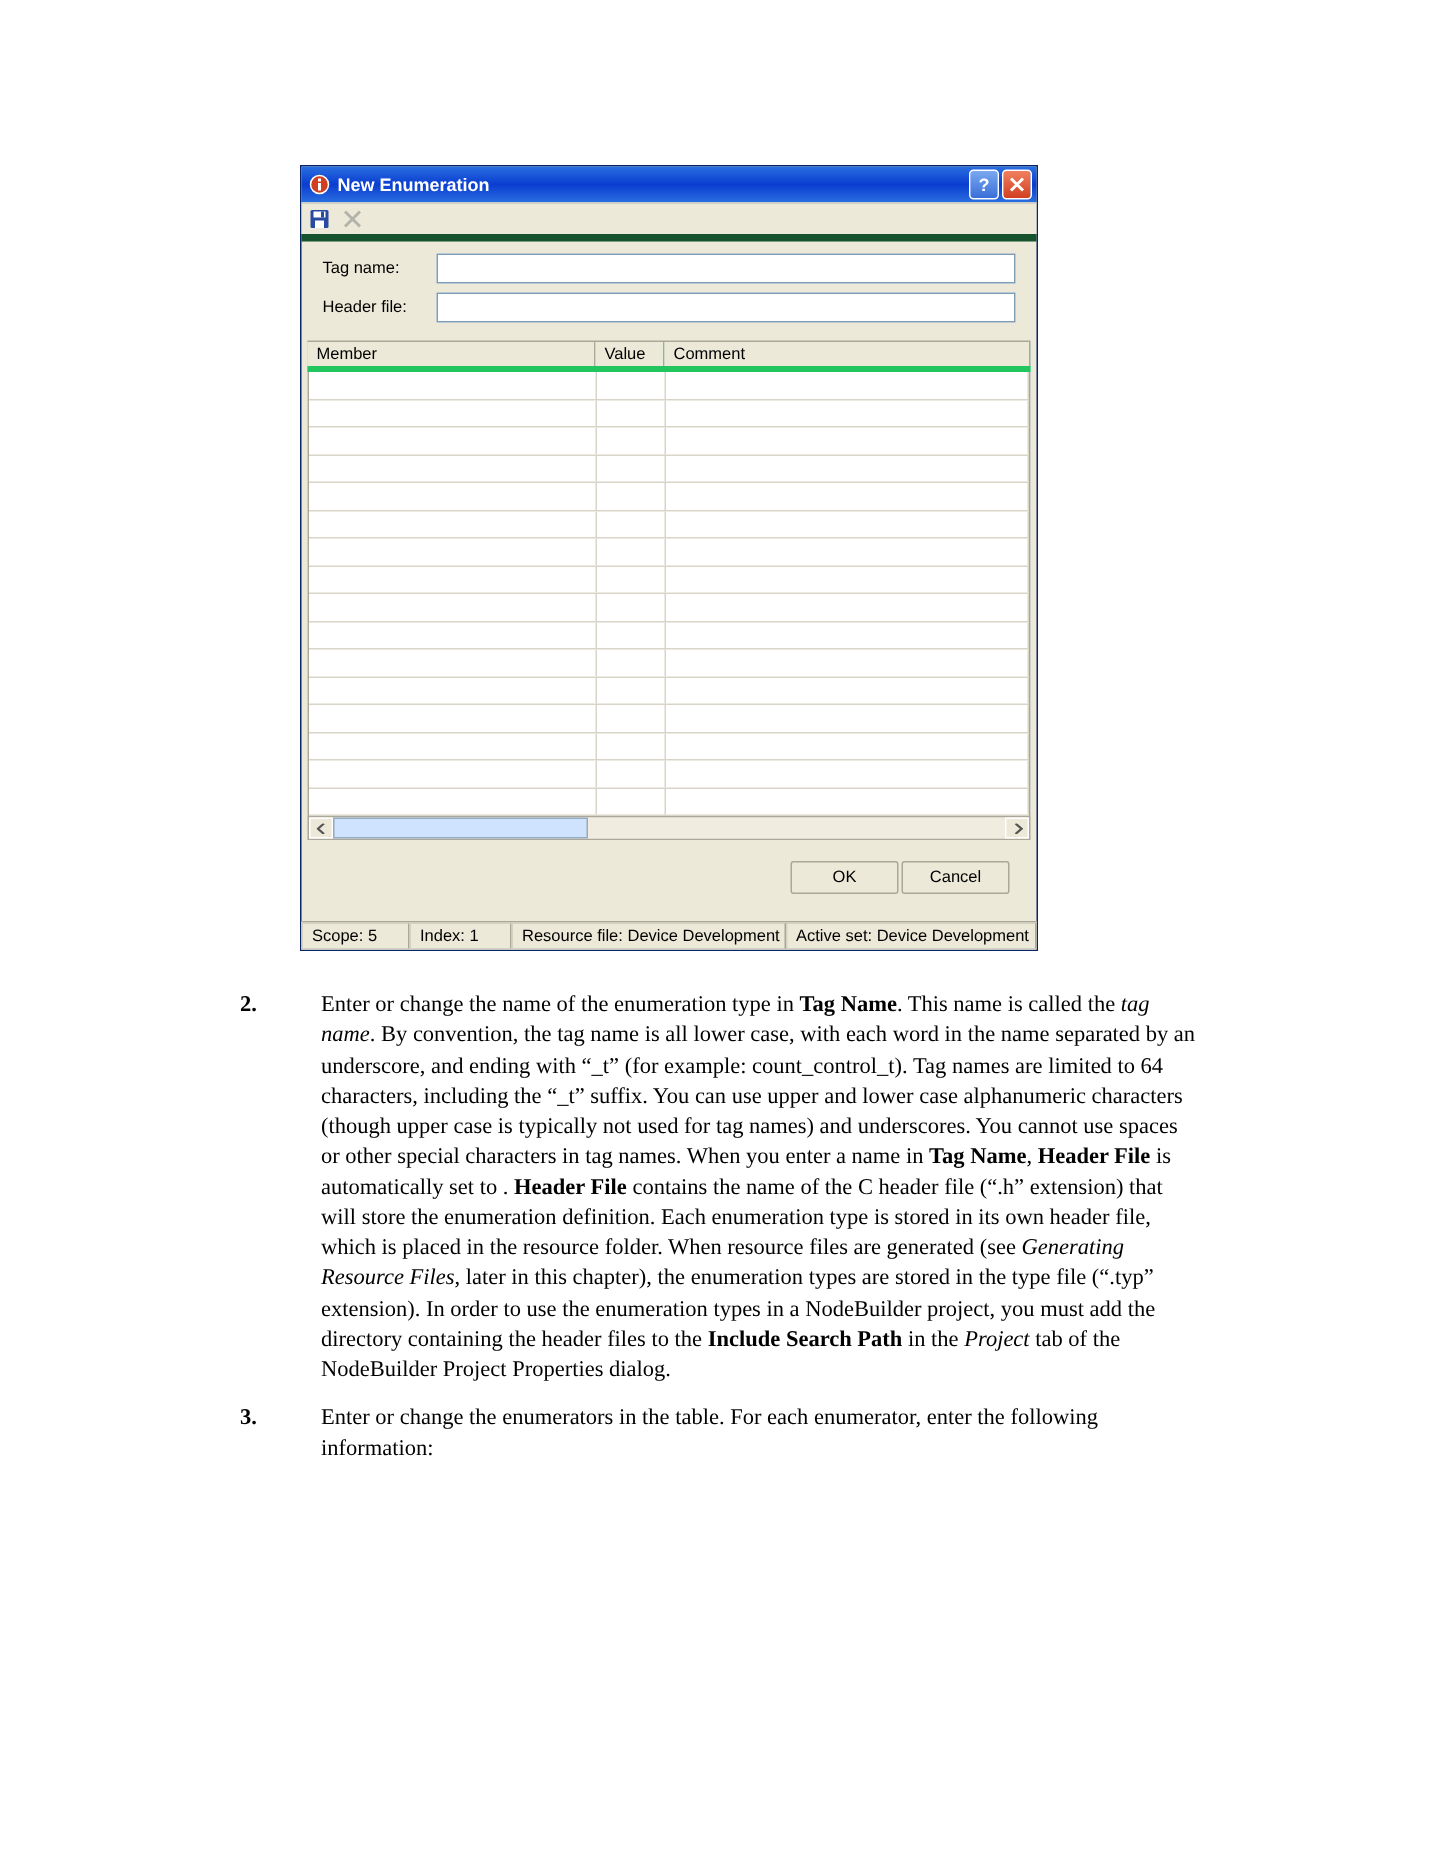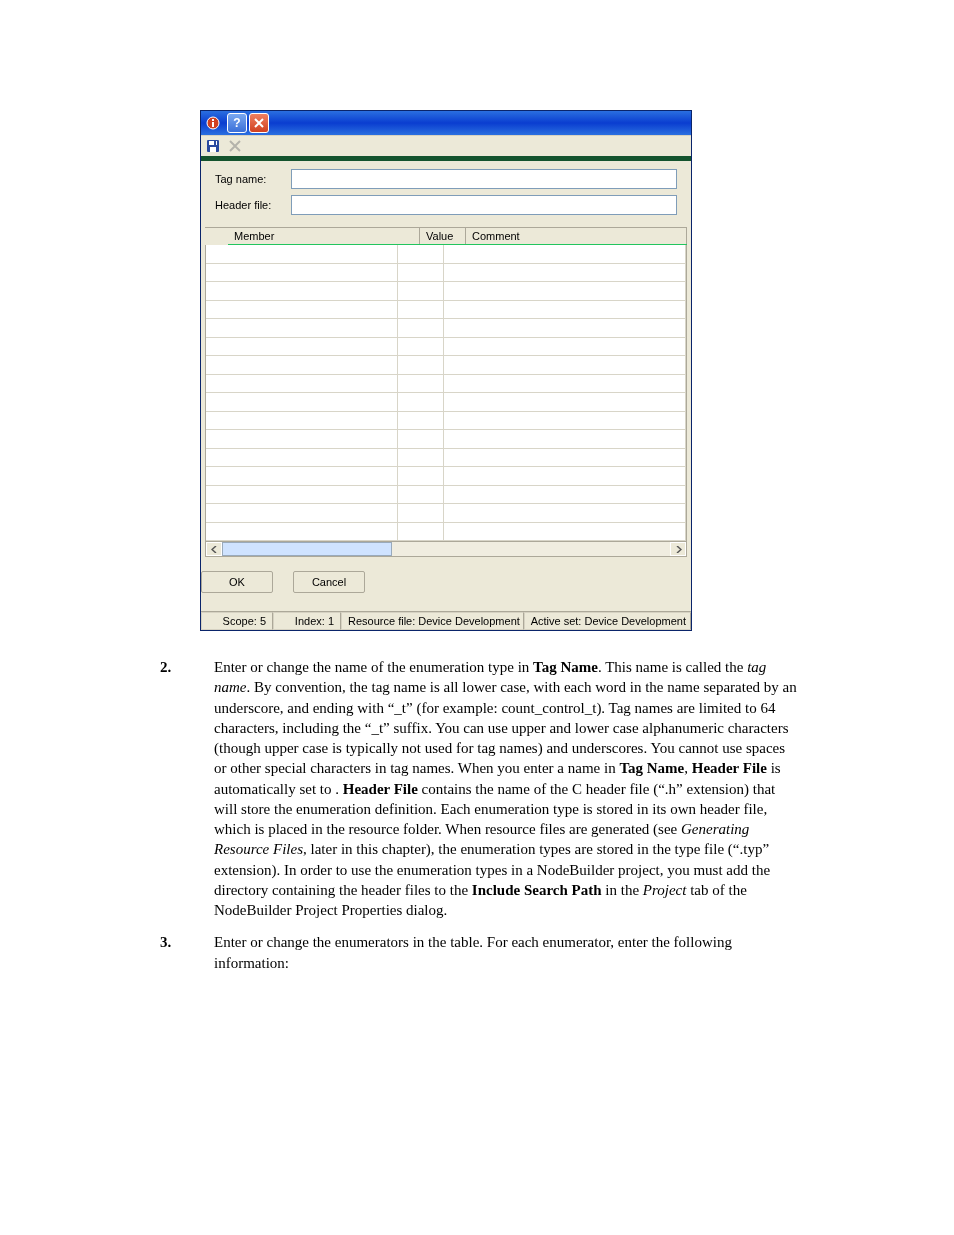--- a/index.html
+++ b/index.html
@@ -103,22 +103,21 @@
     font-size: 11px;
     padding: 0 3px;
   }
   .grid-area {
     border-top: 1px solid #aca899;
     margin: 0 4px;
   }
   .grid-header {
     display: flex;
     background: #5eead4;
-    border-bottom: 1px solid #22c55e;
-    margin-left: 23px;
+    border-bottom: 4px solid #22c55e;
   }
   .grid-header .gh {
     border-right: 1px solid #aca899;
     padding: 2px 6px;
     font-size: 11px;
     background: #ece9d8;
   }
   .gh-member { width: 192px; }
   .gh-value  { width: 46px; padding-right: 4px; }
   .gh-comment{ flex: 1; }
@@ -164,22 +163,22 @@
   }
   .hscroll .sb-thumb {
     position: absolute;
     left: 0; top: 0;
     width: 170px; height: 100%;
     background: #cfe3ff;
     border: 1px solid #9ab;
   }
   .btn-row {
     display: flex;
-    justify-content: flex-start;
-    gap: 20px;
+    justify-content: flex-end;
+    gap: 2px;
     padding: 14px 18px 18px 0;
   }
   .btn {
     min-width: 72px;
     height: 22px;
     background: #ece9d8;
     border: 1px solid #aca899;
     border-radius: 2px;
     font-family: Tahoma, sans-serif;
     font-size: 11px;
@@ -187,21 +186,20 @@
     padding: 0 10px;
     display: flex;
     align-items: center;
     justify-content: center;
   }
   .statusbar {
     display: flex;
     border-top: 1px solid #aca899;
     font-size: 11px;
     background: #ece9d8;
-    text-align: right;
   }
   .statusbar .cell {
     border: 1px solid #d6d2c2;
     border-right: 1px solid #aca899;
     padding: 2px 6px;
     white-space: nowrap;
     overflow: hidden;
   }
   .sc-scope { width: 72px; }
   .sc-index { width: 68px; }
@@ -233,20 +231,21 @@
     <div class="win-dialog">
 
       <div class="titlebar">
         <span class="icon-slot">
           <svg width="14" height="14" viewBox="0 0 14 14">
             <circle cx="7" cy="7" r="6" fill="#d04020" stroke="#fff" stroke-width="1"></circle>
             <rect x="6" y="3" width="2" height="2" fill="#fff"></rect>
             <rect x="6" y="6" width="2" height="5" fill="#fff"></rect>
           </svg>
         </span>
+        <span class="title-text">New Enumeration</span>
         <span class="win-btn help">?</span>
         <span class="win-btn close">
           <svg width="10" height="10" viewBox="0 0 10 10">
             <path d="M1 1 L9 9 M9 1 L1 9" stroke="#fff" stroke-width="2"></path>
           </svg>
         </span>
       </div>
 
 
       <div class="toolbar">

